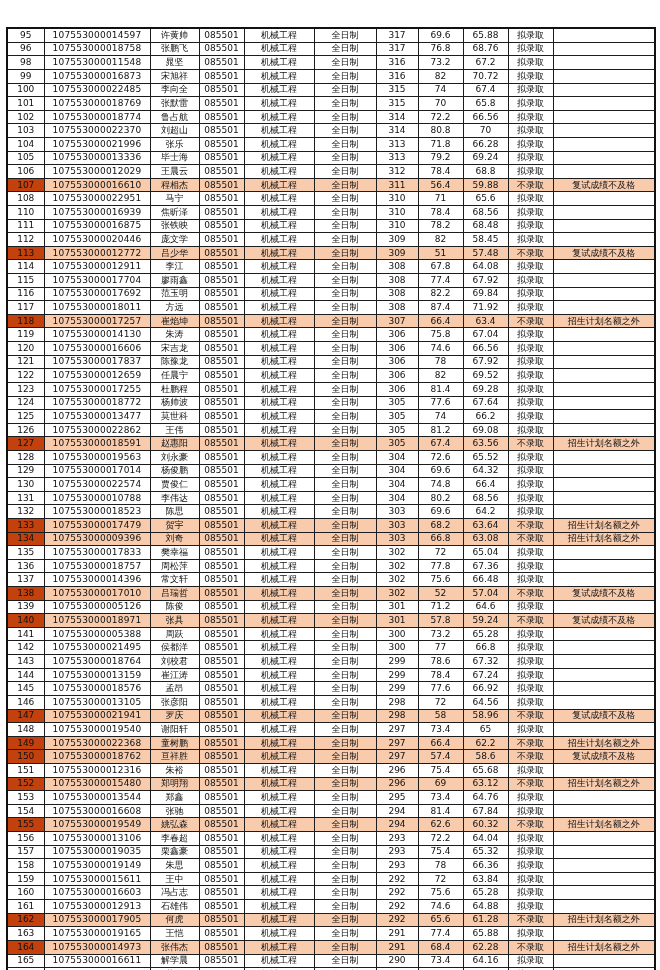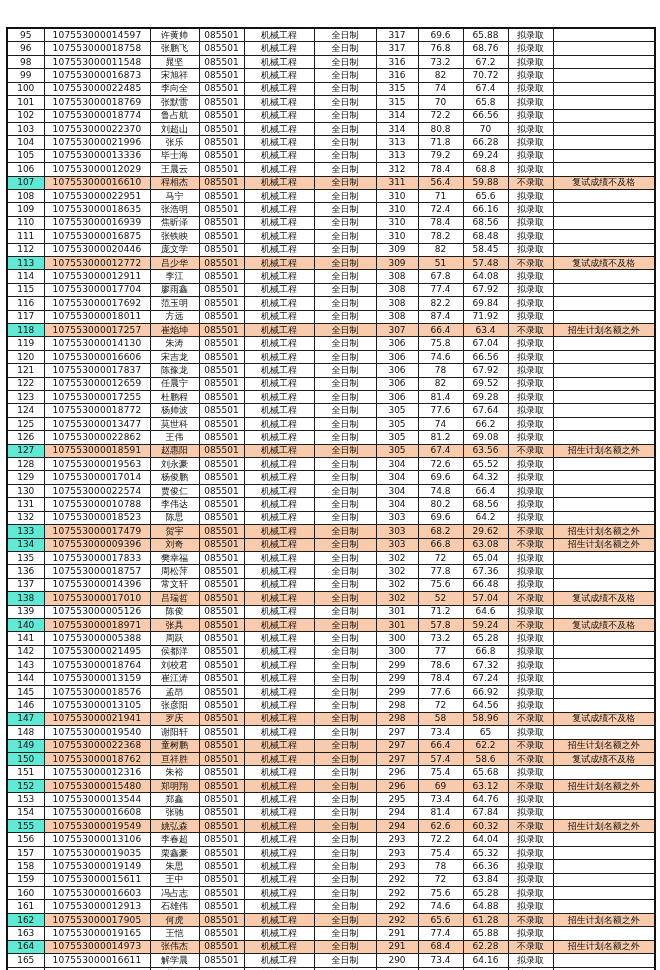--- a/index.html
+++ b/index.html
@@ -31,21 +31,21 @@
     line-height: 11px;
     color: #111111;
     text-align: center;
     vertical-align: middle;
     padding: 0;
     white-space: nowrap;
     overflow: hidden;
     background: #ffffff;
   }
   tr.hl td { background: #f8cbad; }
-  tr.hl td:first-child { background: #5eead4; }
+  tr.hl td:first-child { background: #c2410c; }
   td.c-id { font-size: 8.5px; letter-spacing: 0.2px; }
   td.c-remark { font-size: 9px; }
 </style>
 </head>
 <body>
 
 <div class="sheet">
   <table class="results">
     <colgroup>
       <col style="width:37px">
@@ -224,33 +224,20 @@
           <td class="c-code">085501</td>
           <td class="c-major">机械工程</td>
           <td class="c-mode">全日制</td>
           <td class="c-s1">310</td>
           <td class="c-s2">71</td>
           <td class="c-s3">65.6</td>
           <td class="c-status">拟录取</td>
           <td class="c-remark"></td>
         </tr>
         <tr>
-          <td class="c-no">109</td>
-          <td class="c-id">107553000018635</td>
-          <td class="c-name">张浩明</td>
-          <td class="c-code">085501</td>
-          <td class="c-major">机械工程</td>
-          <td class="c-mode">全日制</td>
-          <td class="c-s1">310</td>
-          <td class="c-s2">72.4</td>
-          <td class="c-s3">66.16</td>
-          <td class="c-status">拟录取</td>
-          <td class="c-remark"></td>
-        </tr>
-        <tr>
           <td class="c-no">110</td>
           <td class="c-id">107553000016939</td>
           <td class="c-name">焦昕泽</td>
           <td class="c-code">085501</td>
           <td class="c-major">机械工程</td>
           <td class="c-mode">全日制</td>
           <td class="c-s1">310</td>
           <td class="c-s2">78.4</td>
           <td class="c-s3">68.56</td>
           <td class="c-status">拟录取</td>
@@ -544,21 +531,21 @@
         </tr>
         <tr class="hl">
           <td class="c-no">133</td>
           <td class="c-id">107553000017479</td>
           <td class="c-name">贺宇</td>
           <td class="c-code">085501</td>
           <td class="c-major">机械工程</td>
           <td class="c-mode">全日制</td>
           <td class="c-s1">303</td>
           <td class="c-s2">68.2</td>
-          <td class="c-s3">29.62</td>
+          <td class="c-s3">63.64</td>
           <td class="c-status">不录取</td>
           <td class="c-remark">招生计划名额之外</td>
         </tr>
         <tr class="hl">
           <td class="c-no">134</td>
           <td class="c-id">107553000009396</td>
           <td class="c-name">刘奇</td>
           <td class="c-code">085501</td>
           <td class="c-major">机械工程</td>
           <td class="c-mode">全日制</td>

